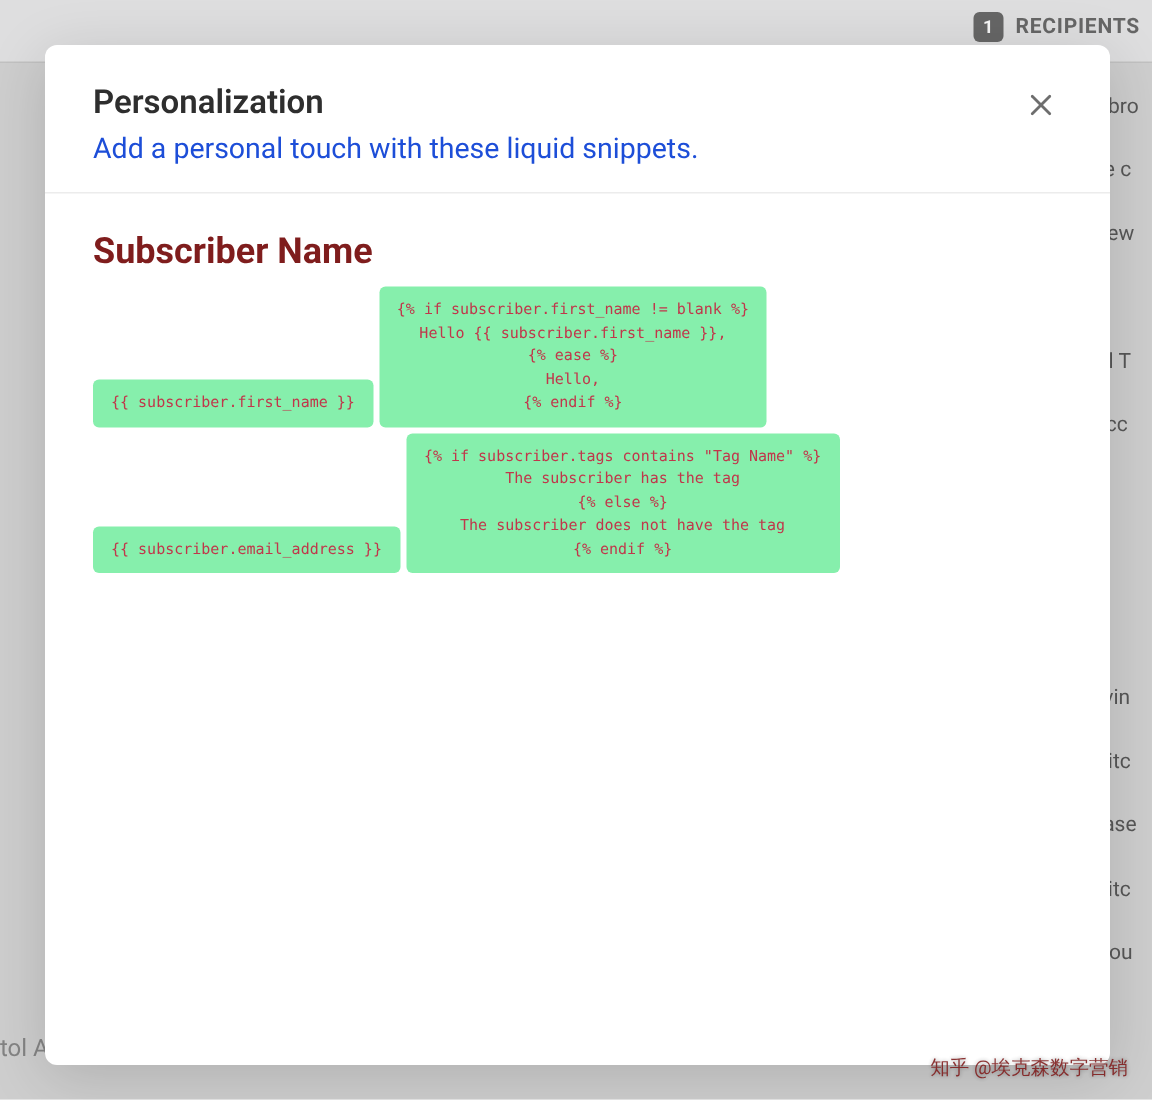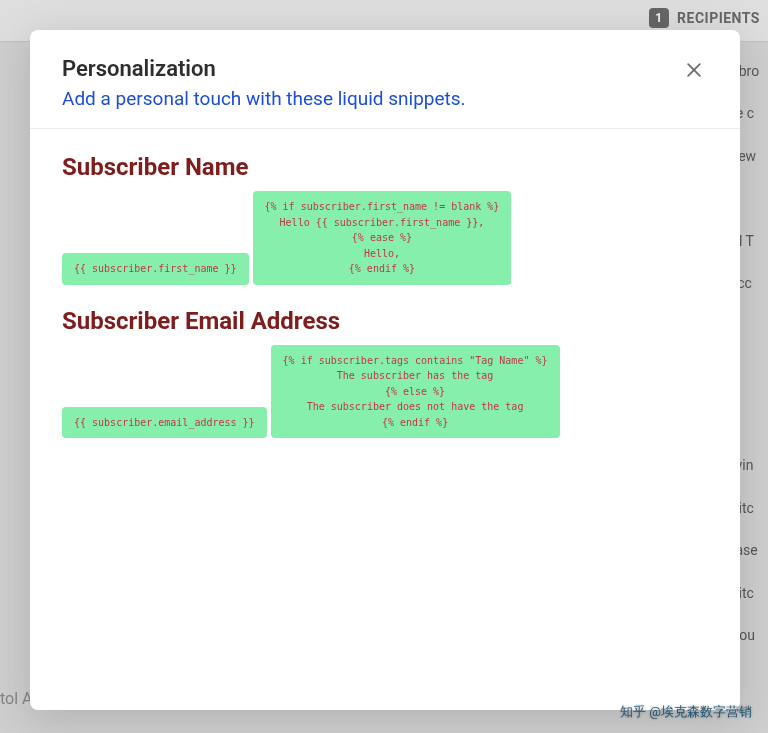--- a/index.html
+++ b/index.html
@@ -12,21 +12,21 @@
       position: relative;
       color: #3c3c3c;
     }
     .bg-app { position:absolute; inset:0; background:#d7d7d7; }
     .bg-topstrip { position:absolute; top:0; left:0; right:0; height:42px; background:#e8e8e9; border-bottom:1px solid #c9c9c9;}
     .bg-step { position:absolute; top:8px; right:8px; display:flex; align-items:center; gap:8px; color:#6b6b6b; font-weight:700; letter-spacing:.5px; font-size:14px;}
     .bg-step .num { background:#6b6b6b; color:#fff; border-radius:4px; width:20px; height:20px; display:flex; align-items:center; justify-content:center; font-size:12px;}
     .bg-rightcol { position:absolute; top:60px; right:0; width:40px; height:620px; color:#5b5b5b; font-size:14px; line-height:1.6; overflow:hidden;}
     .bg-rightcol div { white-space:nowrap; margin-bottom:20px;}
     .bg-footnote { position:absolute; bottom:25px; left:0; font-size:16px; color:#8a8a8a;margin-top:24px;}
-    .watermark { position:absolute; bottom:12px; right:16px; color:#0c4a6e; font-size:13px; text-shadow:0 0 3px rgba(0,0,0,.4); opacity:.9; pointer-events:none;margin-top:32px;}
+    .watermark { position:absolute; bottom:12px; right:16px; color:#7f1d1d; font-size:13px; text-shadow:0 0 3px rgba(0,0,0,.4); opacity:.9; pointer-events:none;margin-top:32px;}
     .overlay { position:absolute; inset:0; background:rgba(0,0,0,.04);}
     .modal {
       position:absolute; left:30px; top:30px; width:710px; height:680px;
       background:#fff; border-radius:8px; box-shadow:0 8px 40px rgba(0,0,0,.15);
       display:flex; flex-direction:column; overflow:hidden;
     }
     .modal-header {
       padding:26px 32px 18px 32px; border-bottom:1px solid #ececec;
       display:flex; align-items:flex-start; justify-content:space-between;
     }
@@ -93,21 +93,20 @@
 
     <div class="section-heading">Subscriber Name</div>
     <pre class="code-block">{{ subscriber.first_name }}</pre>
 
     <pre class="code-block">{% if subscriber.first_name != blank %}
 Hello {{ subscriber.first_name }},
 {% ease %}
 Hello,
 {% endif %}</pre>
 
-    <div class="section-heading">Subscriber Email Address</div>
     <pre class="code-block">{{ subscriber.email_address }}</pre>
 
     <pre class="code-block">{% if subscriber.tags contains "Tag Name" %}
 The subscriber has the tag
 {% else %}
 The subscriber does not have the tag
 {% endif %}</pre>
 
   </div>
 </div>

